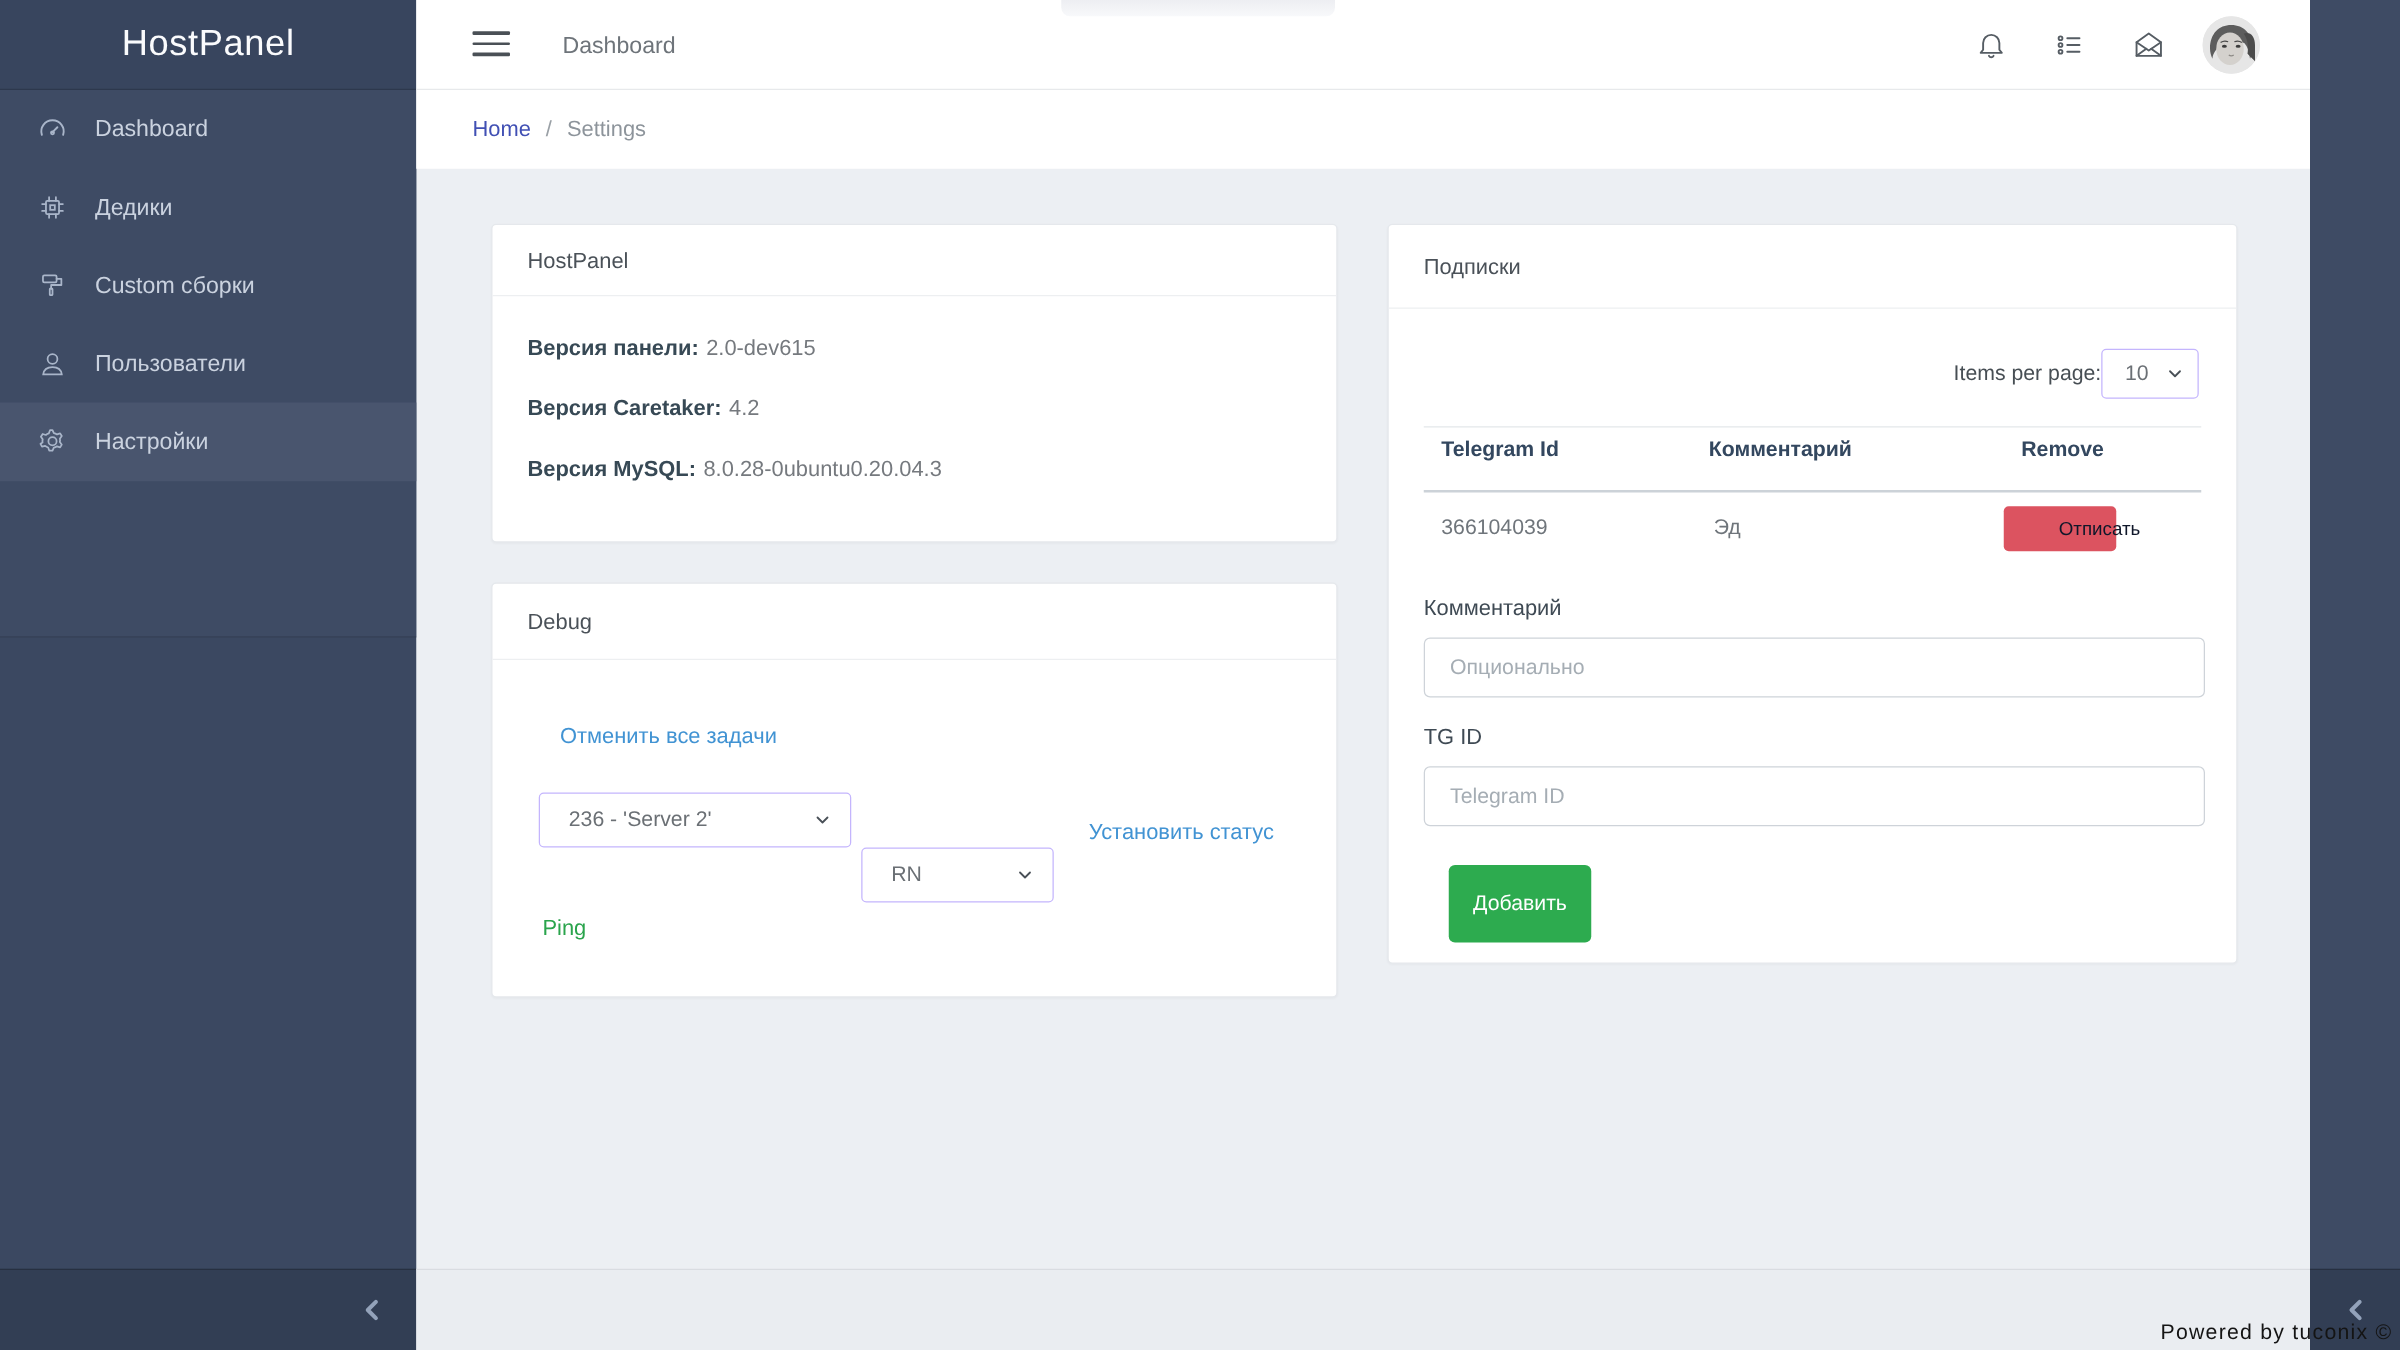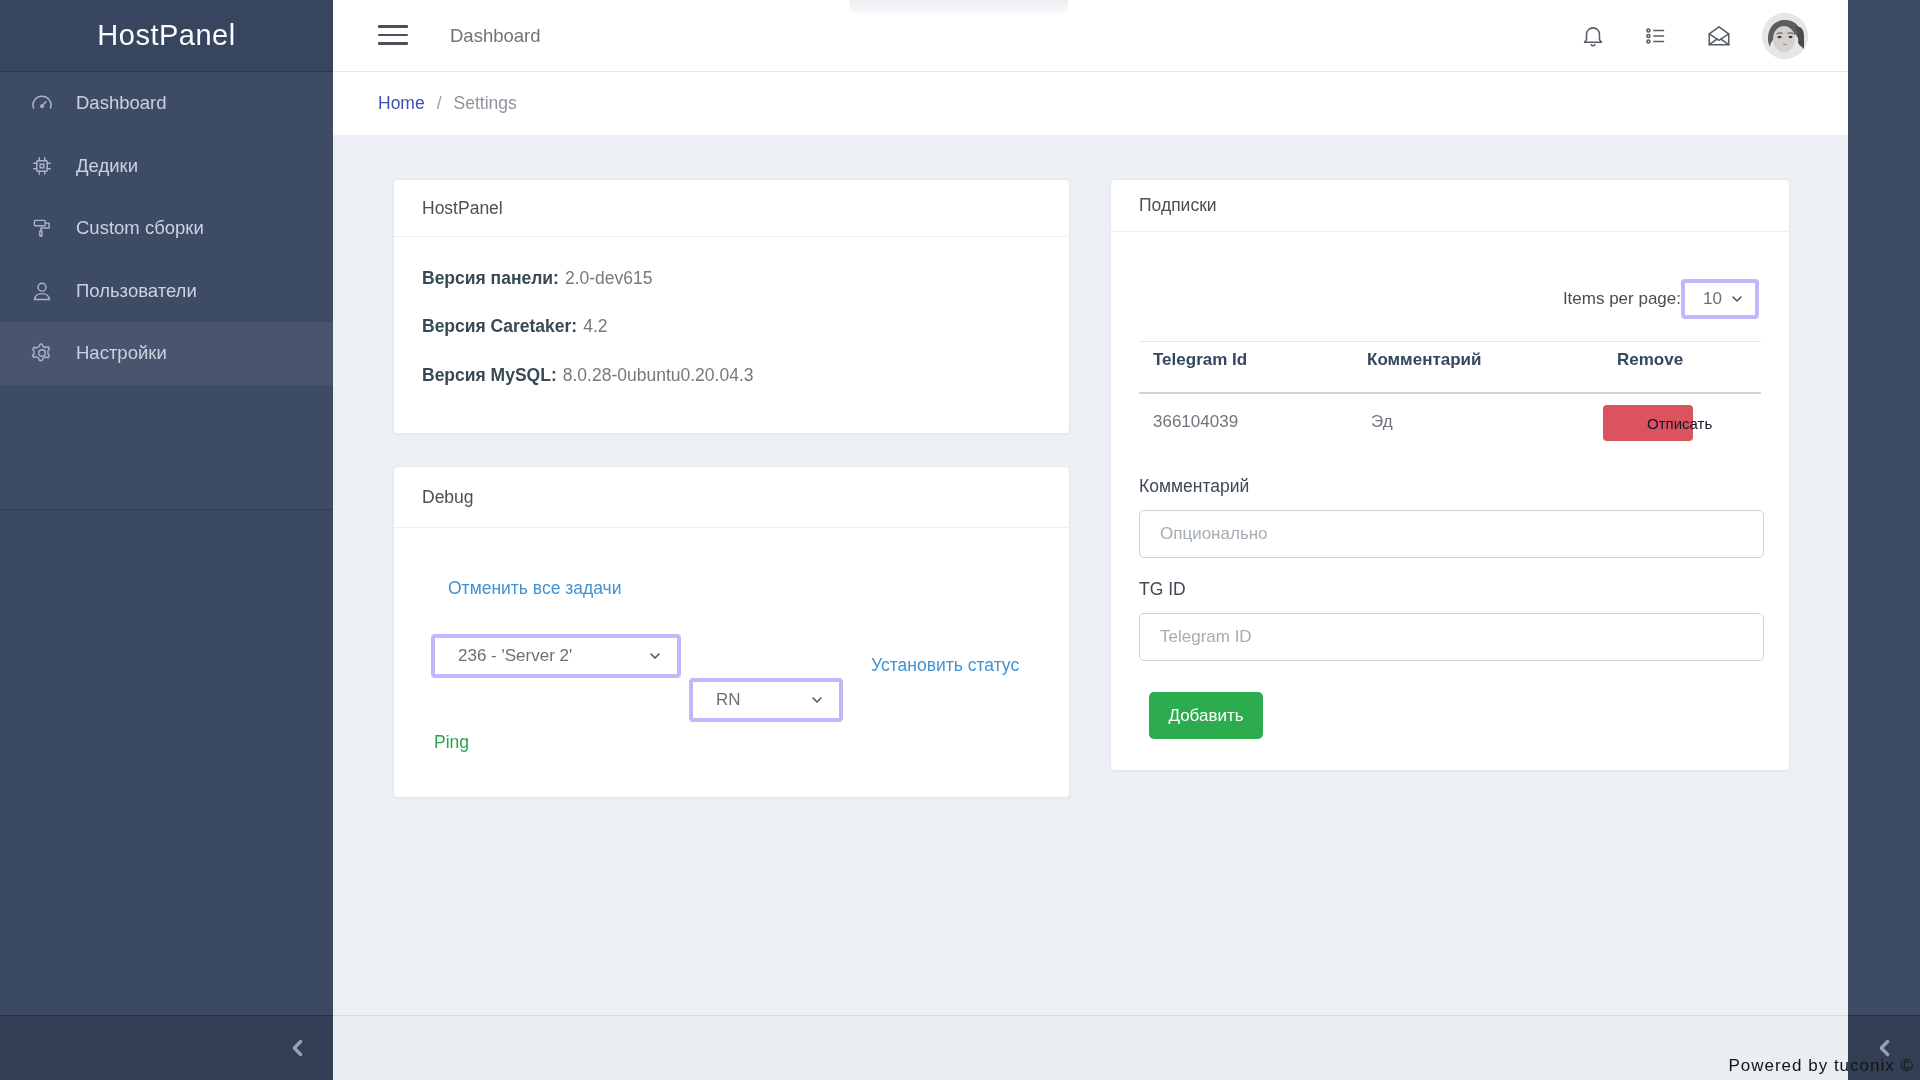--- a/index.html
+++ b/index.html
@@ -63,43 +63,43 @@
   .card-hostpanel { left:60px; top:44px; width:677px; height:255px; }
   .card-hostpanel .card-head { height:57px; }
   .vrow { position:absolute; left:28px; font-size:17.5px; color:#75797e; }
   .vrow b { color:#374955; font-weight:700; margin-right:6px; }
 
   .card-debug { left:60px; top:331px; width:677px; height:332px; }
   .card-debug .card-head { height:61px; }
   .blue-link { color:#4193d3; font-size:17.5px; text-decoration:none; cursor:pointer; position:absolute; }
   .green-link { color:#2aa44c; font-size:17.5px; text-decoration:none; cursor:pointer; position:absolute; }
 
-  .fselect { position:absolute; height:44px; border:4px solid #c4b5fd; border-radius:4px; background:#fff;
+  .fselect { position:absolute; height:44px; border:1px solid #c4b5fd; border-radius:4px; background:#fff;
              display:flex; align-items:center; justify-content:space-between; padding:0 14px 0 23px;
              color:#6b7075; font-size:17px; cursor:pointer; }
   .fselect svg { width:16px; height:16px; color:#495057; flex:none; }
   .sel-server { left:37px; top:167px; width:250px; }
   .sel-status { left:295px; top:167px; width:154px;margin-top:44px; }
 
   
   .card-subs { left:777px; top:44px; width:680px; height:592px; }
-  .card-subs .card-head { height:52px; }
+  .card-subs .card-head { height:67px; }
   .ipp-label { position:absolute; right:108px; top:99px; height:40px; line-height:40px; color:#474e54; font-size:17px; }
   .ipp-select { right:30px; top:99px; width:78px; height:40px; padding:0 10px 0 18px; }
   .t-hr1 { position:absolute; left:28px; right:28px; top:161px; border-top:1px solid #e3e7ea; }
   .t-hr2 { position:absolute; left:28px; right:28px; top:212px; border-top:2px solid #ccd2d8; }
   .th { position:absolute; top:170px; font-size:17px; font-weight:700; color:#33475f; }
   .td { position:absolute; top:232px; font-size:17px; color:#6f757b; }
   .btn-danger { position:absolute; left:492px; top:225px; width:90px; height:36px; background:#dc5360;
                 color:#0f172a; font-size:15px; border:none; border-radius:4px; cursor:pointer;padding-left:44px; }
   .form-label { position:absolute; left:28px; font-size:17.5px; color:#3f4a54; }
   .text-input { position:absolute; left:28px; width:625px; height:48px; border:1px solid #ced3d9; border-radius:5px;
                 padding:0 20px; font-size:17px; color:#495057; font-family:"Liberation Sans",sans-serif; }
   .text-input::placeholder { color:#a5adb4; }
-  .btn-success { position:absolute; left:38px; top:512px; width:114px; height:47px; background:#2dab4f;
+  .btn-success { position:absolute; left:48px; top:512px; width:114px; height:62px; background:#2dab4f;
                  color:#fff; font-size:17px; border:none; border-radius:5px; cursor:pointer; }
 
   
   .page-footer { position:absolute; left:333px; top:1015px; width:1515px; height:65px;
                  background:#eaedf1; border-top:1px solid #d9dce1; }
   .powered { position:absolute; right:6px; bottom:4px; font-size:17px; color:#141414; letter-spacing:1px; z-index:5; }
 </style>
 </head>
 <body>
 

